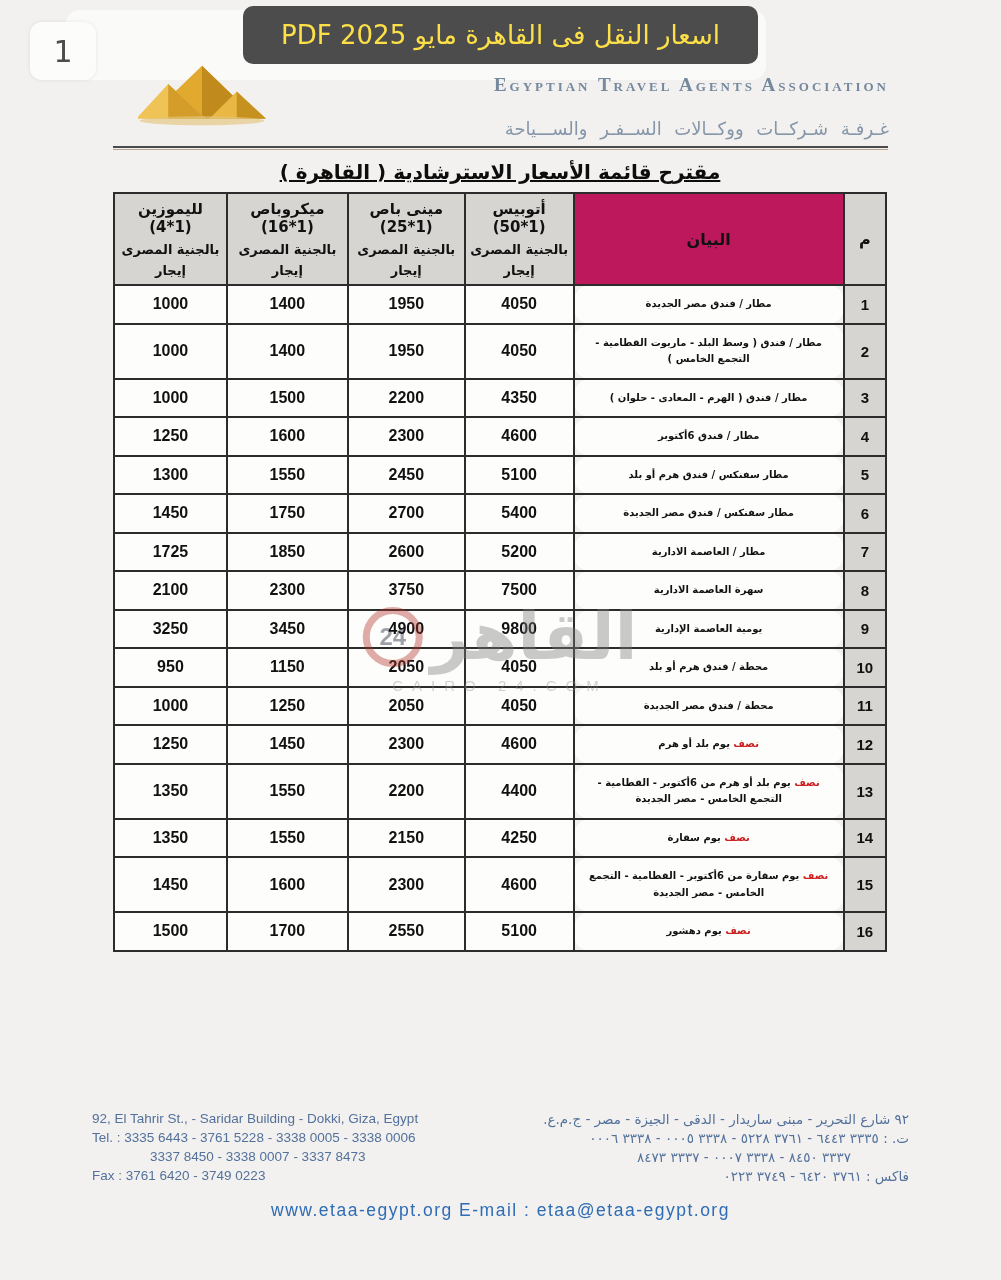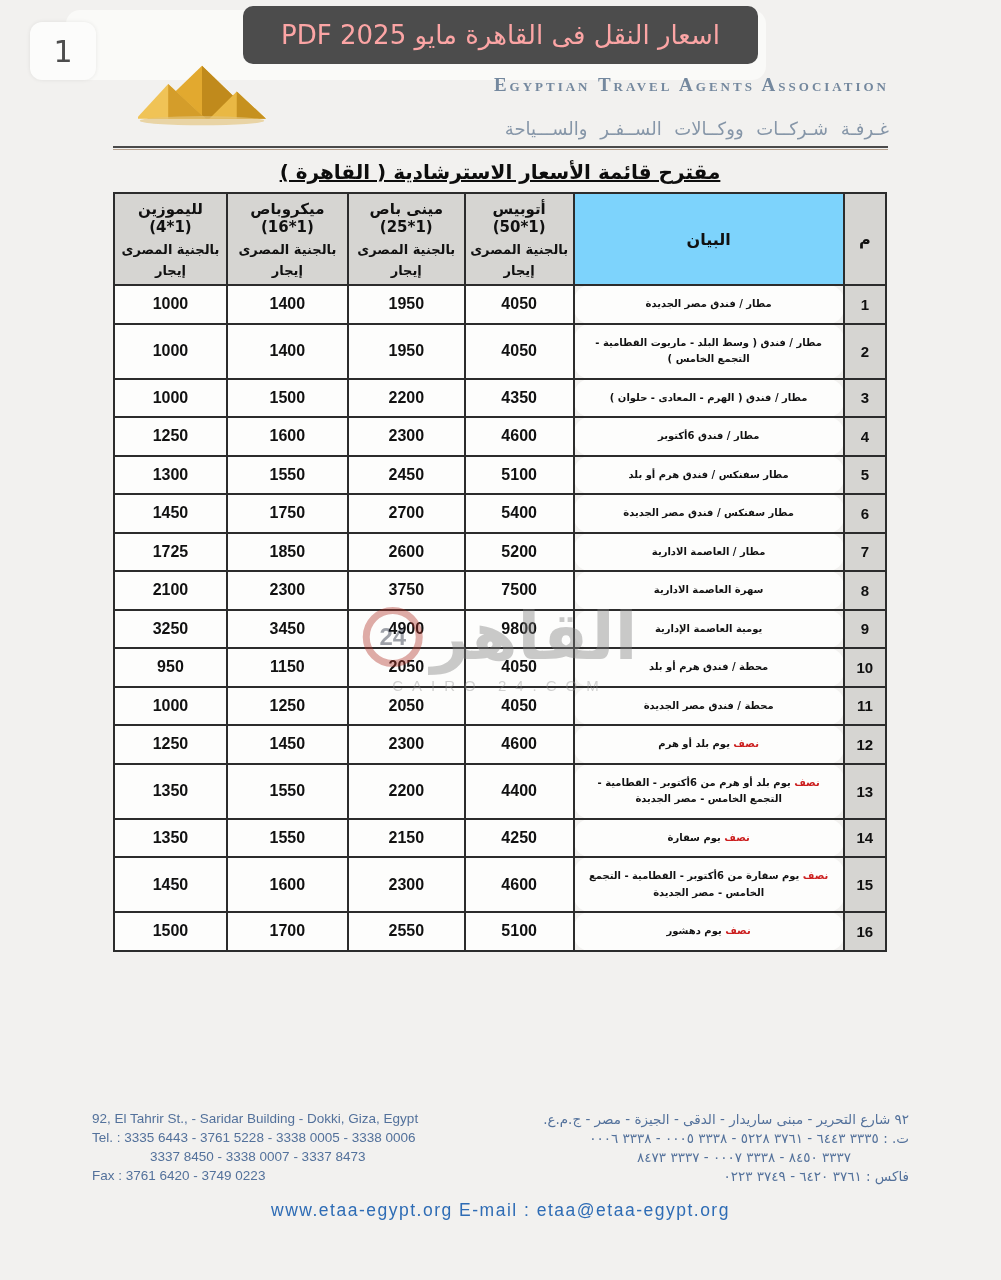--- a/index.html
+++ b/index.html
@@ -15,21 +15,21 @@
     background:#fcfcfb; border-radius:12px; box-shadow:0 0 4px rgba(0,0,0,.08);
     display:flex; align-items:center; justify-content:center;
     font-size:30px; color:#4d4d4d; font-weight:500;
   }
   .top-strip {
     position:absolute; left:66px; top:10px; width:700px; height:70px;
     background:#fafaf8; border-radius:14px;
   }
   .title-badge {
     position:absolute; left:243px; top:6px; width:515px; height:58px;
-    background:#4c4c4c; color:#fca5a5; border-radius:10px;
+    background:#4c4c4c; color:#fde047; border-radius:10px;
     display:flex; align-items:center; justify-content:center;
     font-size:26px; direction:rtl;
   }
   
   .org-header {
     position:absolute; top:60px; left:120px; right:112px;
     display:flex; align-items:flex-start;
   }
   .pyramids { margin-left:18px; }
   .org-names { margin-left:auto; text-align:right; padding-top:14px; }
@@ -50,21 +50,21 @@
   .table-title {
     text-align:center; direction:rtl; font-weight:bold; font-size:20px;
     text-decoration:underline; margin-bottom:8px; color:#0d0d0d;
   }
   table { border-collapse:collapse; width:100%; direction:rtl; }
   th, td { border:2px solid #2c2c2c; vertical-align:middle; }
   thead th { background:#d6d5d2; padding:6px 2px; }
   .h-line1 { font-size:15px; font-weight:bold; }
   .h-line2 { font-size:13px; font-weight:bold; margin-top:6px; }
   th.num-h { font-size:16px; font-weight:bold; background:#d6d5d2; }
-  th.desc-h { font-size:16px; font-weight:bold; background:#7dd3fc; }
+  th.desc-h { font-size:16px; font-weight:bold; background:#be185d; }
   td.num {
     background:#d6d5d2; text-align:center; font-weight:bold; font-size:15px;
     font-family:"Liberation Sans", sans-serif;
   }
   td.desc {
     text-align:center; font-weight:bold; font-size:10px;
     padding:10px 8px; line-height:1.65; background:#fdfdfc;border-radius:16px;
   }
   td.price {
     text-align:center; font-weight:bold; font-size:16px; background:#fdfdfc;

